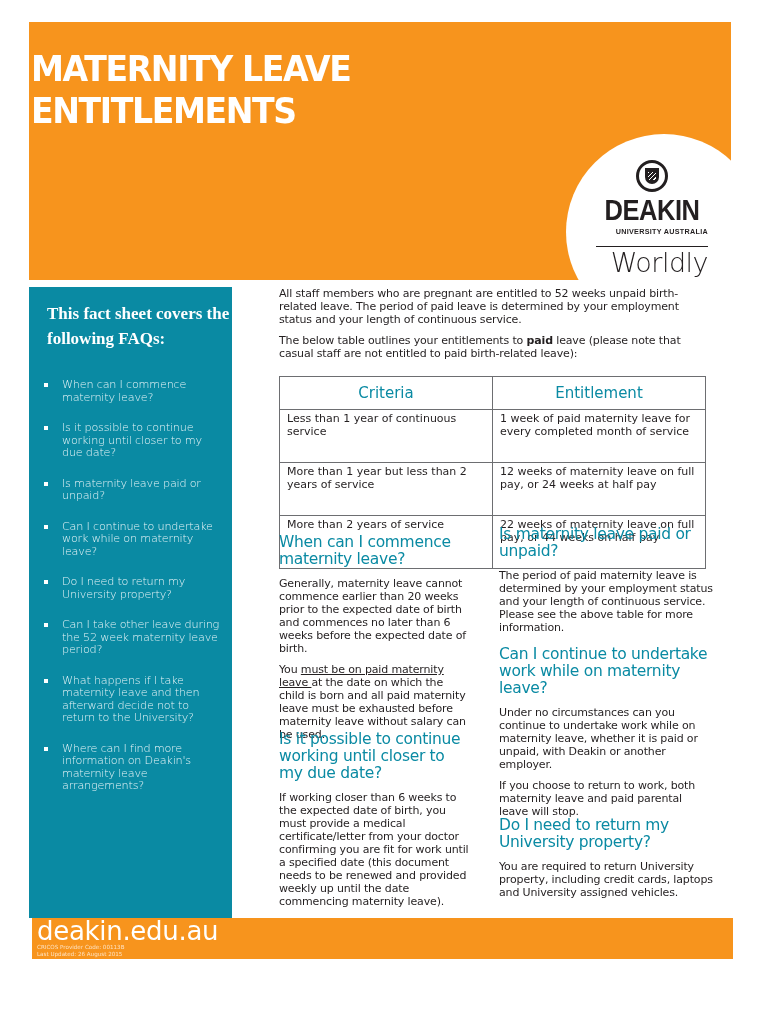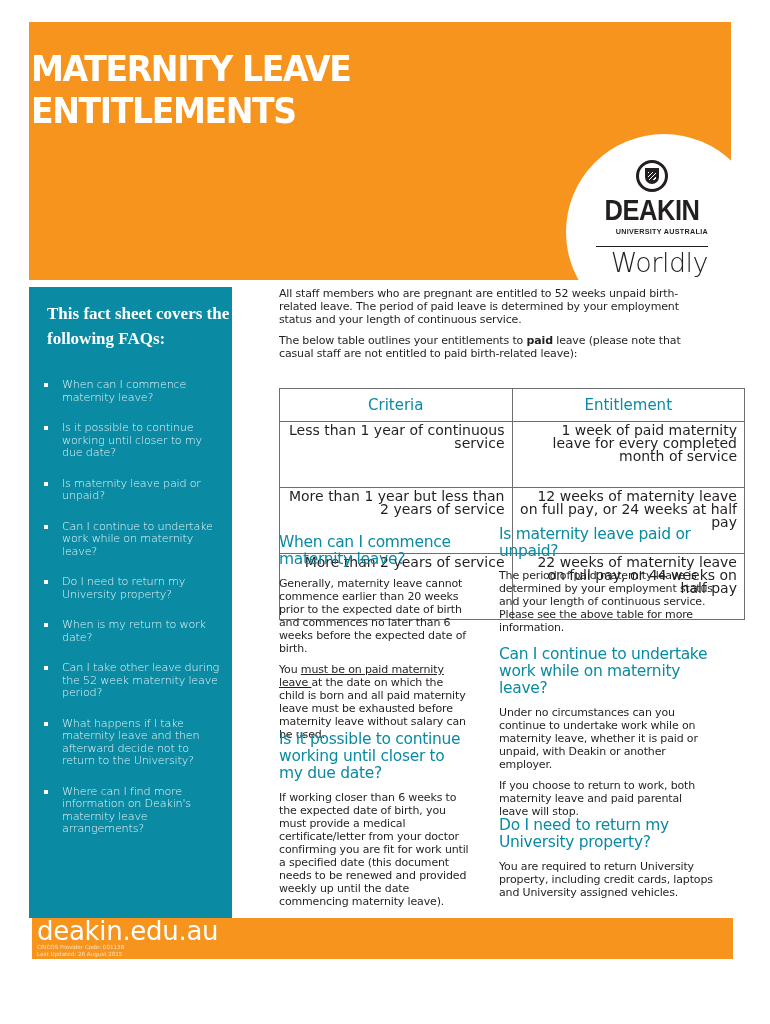--- a/index.html
+++ b/index.html
@@ -80,30 +80,30 @@
     }
     .footer-small {
       position: absolute; left: 5px; font-size: 5.6px; line-height: 7px; color: #fde2c2;
     }
     .main { position: absolute; left: 279px; top: 287px; width: 428px; }
     .p {
       font-size: 11px; line-height: 13px; margin: 0; color: #231f20;
       font-family: "DejaVu Sans", sans-serif; letter-spacing: -0.15px;
     }
     table.ent {
-      position: absolute; left: 279px; top: 388px; width: 466px;
+      position: absolute; left: 279px; top: 376px; width: 427px;
       border-collapse: collapse; border: 1px solid #6d6e71;
     }
     table.ent th {
       font-weight: normal; color: #0a8aa3; font-size: 15px; height: 30px;
       border: 1px solid #6d6e71; font-family: "DejaVu Sans", sans-serif;
     }
     table.ent td {
-      font-size: 14px; line-height: 13px; vertical-align: top; padding: 2px 7px 24px 7px;
-      border: 1px solid #6d6e71; border-top: 1px dotted #6d6e71; text-align: right;
+      font-size: 11px; line-height: 13px; vertical-align: top; padding: 2px 7px 24px 7px;
+      border: 1px solid #6d6e71; border-top: 1px dotted #6d6e71;
     }
     .h2 {
       color: #0a8aa3; font-family: "DejaVu Sans", sans-serif; font-weight: normal;
       font-size: 15.5px; line-height: 17px; margin: 0; letter-spacing: -0.3px;
     }
     .col { position: absolute; }
     .underline { text-decoration: underline; }
     .bold { font-weight: bold; }
   </style>
 </head>
@@ -126,21 +126,20 @@
 </div>
 
 <div class="sidebar">
   <h2 class="sidebar-heading">This fact sheet covers the following FAQs:</h2>
   <ul class="faq-list">
     <li class="faq-item" style="margin-bottom:18px"><span class="bullet"></span><span>When can I commence maternity leave?</span></li>
     <li class="faq-item" style="margin-bottom:18px"><span class="bullet"></span><span>Is it possible to continue working until closer to my due date?</span></li>
     <li class="faq-item" style="margin-bottom:18px"><span class="bullet"></span><span>Is maternity leave paid or unpaid?</span></li>
     <li class="faq-item" style="margin-bottom:18px"><span class="bullet"></span><span>Can I continue to undertake work while on maternity leave?</span></li>
     <li class="faq-item" style="margin-bottom:18px"><span class="bullet"></span><span>Do I need to return my University property?</span></li>
-    <li class="faq-item" style="margin-bottom:18px"><span class="bullet"></span><span>When is my return to work date?</span></li>
     <li class="faq-item" style="margin-bottom:18px"><span class="bullet"></span></li>
     <li class="faq-item" style="margin-bottom:18px"><span class="bullet"></span><span>Can I take other leave during the 52 week maternity leave period?</span></li>
     <li class="faq-item" style="margin-bottom:18px"><span class="bullet"></span><span>What happens if I take maternity leave and then afterward decide not to return to the University?</span></li>
     <li class="faq-item"><span class="bullet"></span><span>Where can I find more information on Deakin's maternity leave arrangements?</span></li>
   </ul>
 </div>
 
 <div class="footer">
   <div class="footer-url">deakin.edu.au</div>
   <div class="footer-small" style="top:26px">CRICOS Provider Code: 00113B</div>

